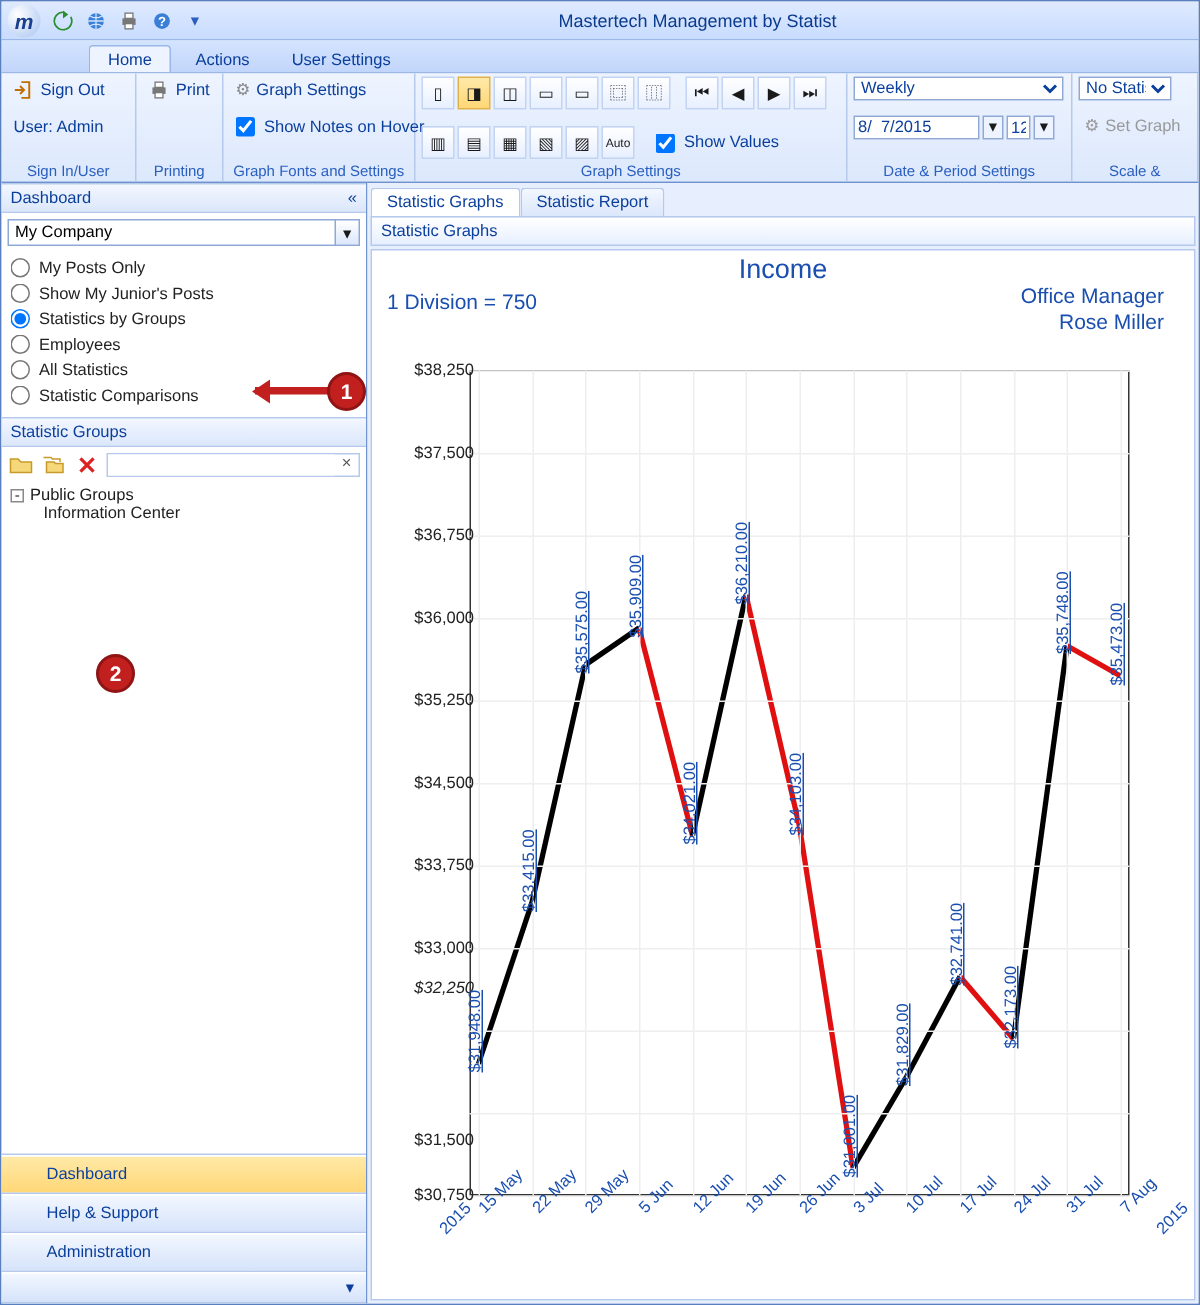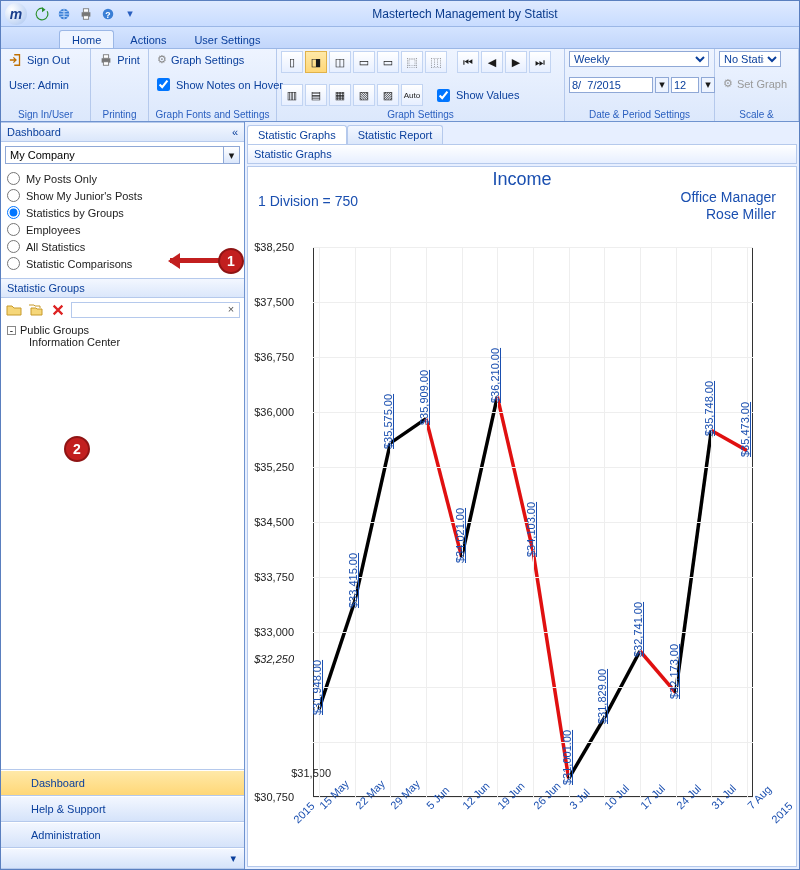--- a/index.html
+++ b/index.html
@@ -50,21 +50,21 @@
   .main { flex:1; display:flex; flex-direction:column; background:#e7efff; overflow:hidden;}
   .doc-tabs{height:22px;display:flex;align-items:flex-end;padding:2px 2px 0;gap:0;}
   .doc-tab{padding:3px 10px;border:1px solid #b5c9ec;background:linear-gradient(#f3f7ff,#dbe7fb);color:#0a3f9c;font-size:11px;border-bottom:none;border-radius:3px 3px 0 0;}
   .doc-tab.active{background:#fff;}
   .crumb{background:linear-gradient(#fff,#e7efff);border:1px solid #b5c9ec;padding:3px 6px;color:#0a3f9c;margin:0 2px;}
   .chart-wrap{flex:1;background:#fff;margin:2px;border:1px solid #b5c9ec;position:relative;overflow:hidden;}
   .chart-title{color:#1a4fb0;font-size:18px;text-align:center;padding-top:2px;}
   .chart-sub-left{position:absolute;left:10px;top:26px;color:#1a4fb0;font-size:14px;}
   .chart-sub-right{position:absolute;right:20px;top:22px;color:#1a4fb0;font-size:14px;text-align:right;line-height:1.2;}
   .plot{position:absolute;left:65px;top:80px;width:440px;height:550px;border:1px solid #333;}
-  .ytick{position:absolute;left:0;width:46px;text-align:right;font-size:11px;color:#222;transform:translateY(-50%);} 
+  .ytick{position:absolute;left:0;width:68px;text-align:right;font-size:11px;color:#222;transform:translateY(-50%);} 
   .hgrid{position:absolute;left:65px;width:440px;height:0;border-top:1px solid #eee;}
   .vgrid{position:absolute;top:80px;height:550px;width:0;border-left:1px solid #eee;}
   .xtick{position:absolute;top:636px;font-size:11px;color:#1a4fb0;transform:rotate(-45deg);transform-origin:left top;white-space:nowrap;}
   .year-lab{position:absolute;top:650px;font-size:11px;color:#1a4fb0;transform:rotate(-45deg);transform-origin:left top;}
   .val-label{position:absolute;color:#1a4fb0;font-size:11px;transform:rotate(-90deg);transform-origin:left bottom;white-space:nowrap;text-decoration:underline;}
   svg.lineplot{position:absolute;left:65px;top:80px;width:440px;height:550px;overflow:visible;}
   
   .badge{position:absolute;width:26px;height:26px;border-radius:50%;background:#c21f1f;color:#fff;font-weight:bold;font-size:14px;display:flex;align-items:center;justify-content:center;border:2px solid #8f1414;}
   .arrow1{position:absolute;left:170px;top:258px;width:50px;height:0;border-top:5px solid #c21f1f;}
   .arrow1::before{content:"";position:absolute;left:-10px;top:-10px;border:8px solid transparent;border-right:12px solid #c21f1f;}
@@ -180,21 +180,21 @@
       </div>
     </div>
     <div class="label">Graph Settings</div>
   </div>
   <div class="rgroup" style="width:150px;">
     <div class="body">
       <select style="width:140px;"><option>Weekly</option></select>
       <div style="display:flex;gap:2px;margin-top:2px;">
         <input type="text" style="width: 84px;" value="8/  7/2015">
         <span style="border:1px solid #8fa8d6;width:14px;text-align:center;background:#eef4ff;">▾</span>
-        <input type="text" style="width: 28px;" value="12">
+        <input type="text" style="width: 16px;" value="12">
         <span style="border:1px solid #8fa8d6;width:14px;text-align:center;background:#eef4ff;">▾</span>
       </div>
     </div>
     <div class="label">Date &amp; Period Settings</div>
   </div>
   <div class="rgroup" style="flex:1;min-width:60px;">
     <div class="body">
       <select style="width:62px;"><option>No Statistic S</option></select>
       <div class="rbtn" style="color:#999;">
           <span>⚙</span>
@@ -301,21 +301,21 @@
           <line x1="220" y1="304.11333333333334" x2="255.66666666666666" y2="531.5933333333334" stroke="#e01010" stroke-width="3.5"></line>
           <line x1="255.66666666666666" y1="531.5933333333334" x2="291.3333333333333" y2="470.87333333333333" stroke="#000" stroke-width="3.5"></line>
           <line x1="291.3333333333333" y1="470.87333333333333" x2="327" y2="403.99333333333334" stroke="#000" stroke-width="3.5"></line>
           <line x1="327" y1="403.99333333333334" x2="362.6666666666667" y2="445.64666666666665" stroke="#e01010" stroke-width="3.5"></line>
           <line x1="362.6666666666667" y1="445.64666666666665" x2="398.3333333333333" y2="183.48000000000002" stroke="#000" stroke-width="3.5"></line>
           <line x1="398.3333333333333" y1="183.48000000000002" x2="434" y2="203.64666666666665" stroke="#e01010" stroke-width="3.5"></line>
         </svg>
     <div class="hgrid" style="top: 630px;"></div>
         <div class="ytick" style="top: 630px;">$30,750</div>
         <div class="hgrid" style="top: 575px;"></div>
-        <div class="ytick" style="top: 606px; margin-left: 37px;">$31,500</div>
+        <div class="ytick" style="top: 593px;">$31,500</div>
         <div class="hgrid" style="top: 520px;"></div>
         <div class="ytick" style="top: 492px; font-style: italic;">$32,250</div>
         <div class="hgrid" style="top: 465px;"></div>
         <div class="ytick" style="top: 465px;">$33,000</div>
         <div class="hgrid" style="top: 410px;"></div>
         <div class="ytick" style="top: 410px;">$33,750</div>
         <div class="hgrid" style="top: 355px;"></div>
         <div class="ytick" style="top: 355px;">$34,500</div>
         <div class="hgrid" style="top: 300px;"></div>
         <div class="ytick" style="top: 300px;">$35,250</div>

